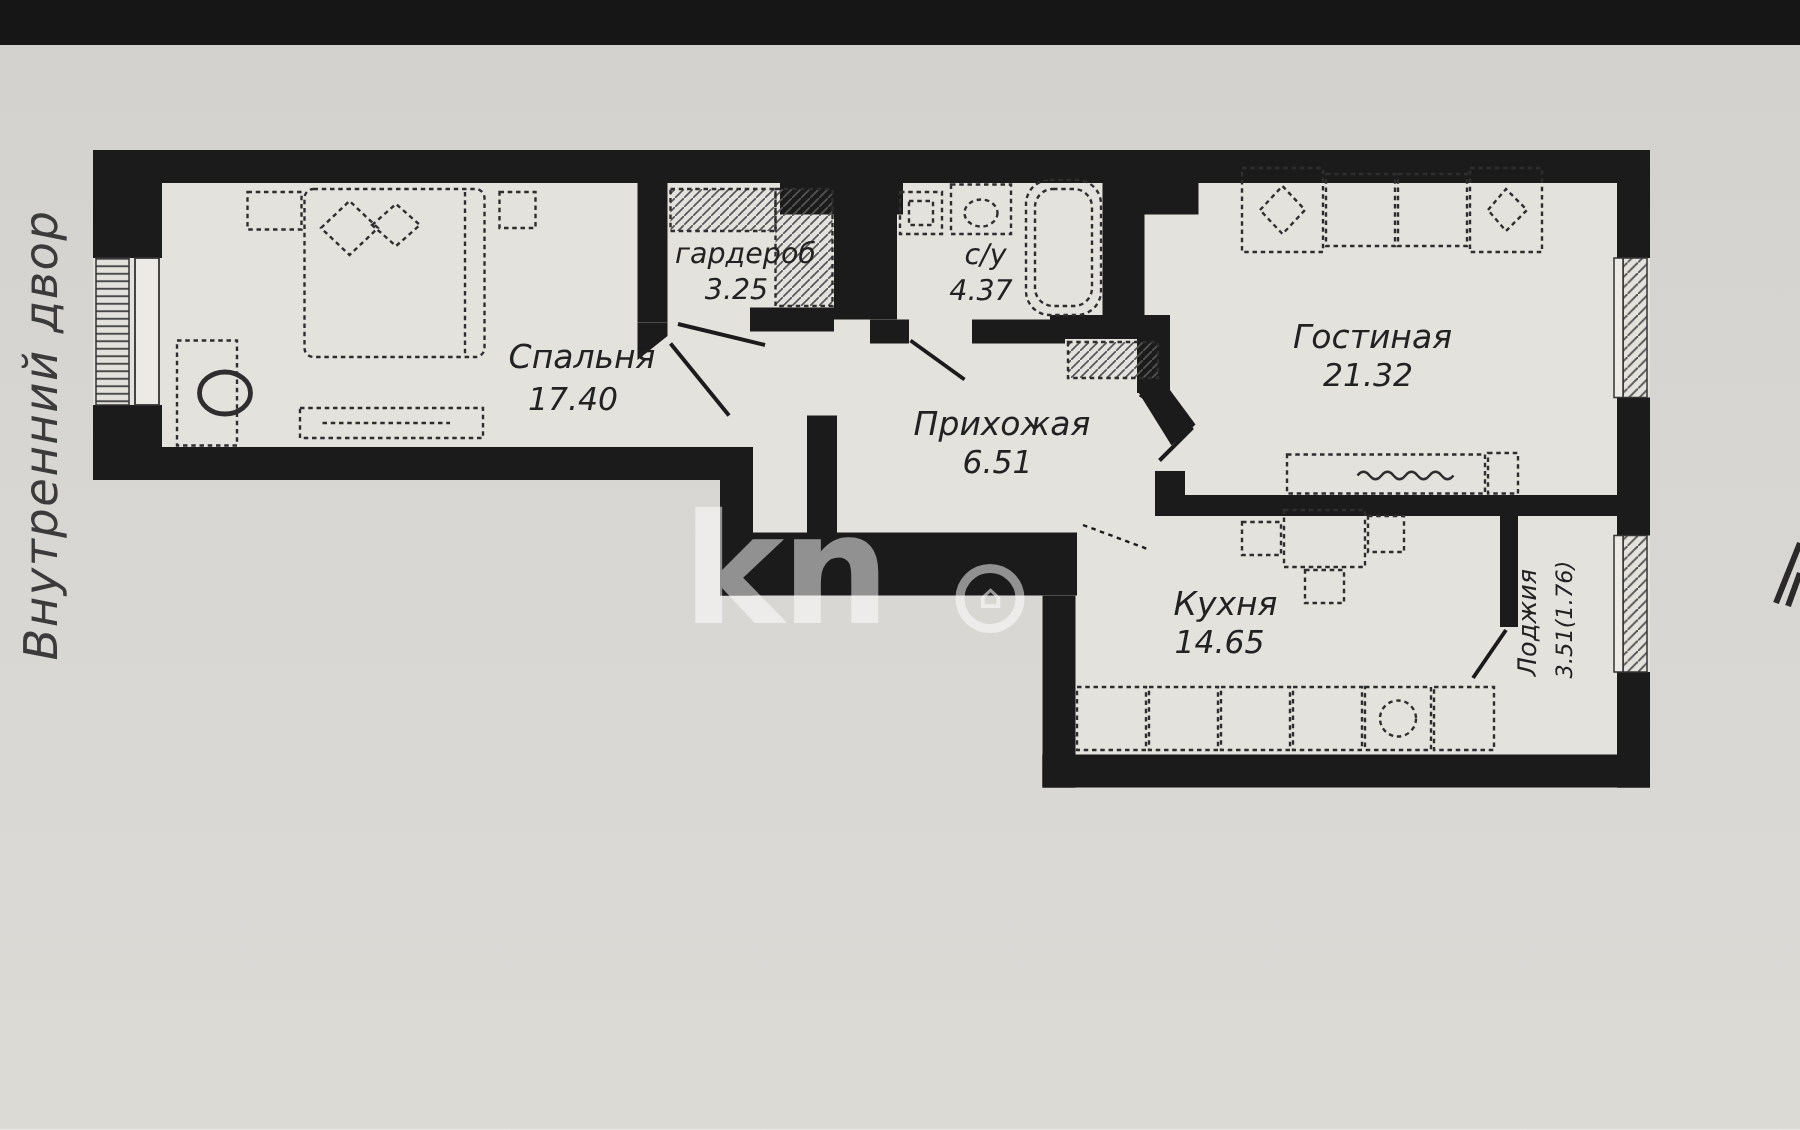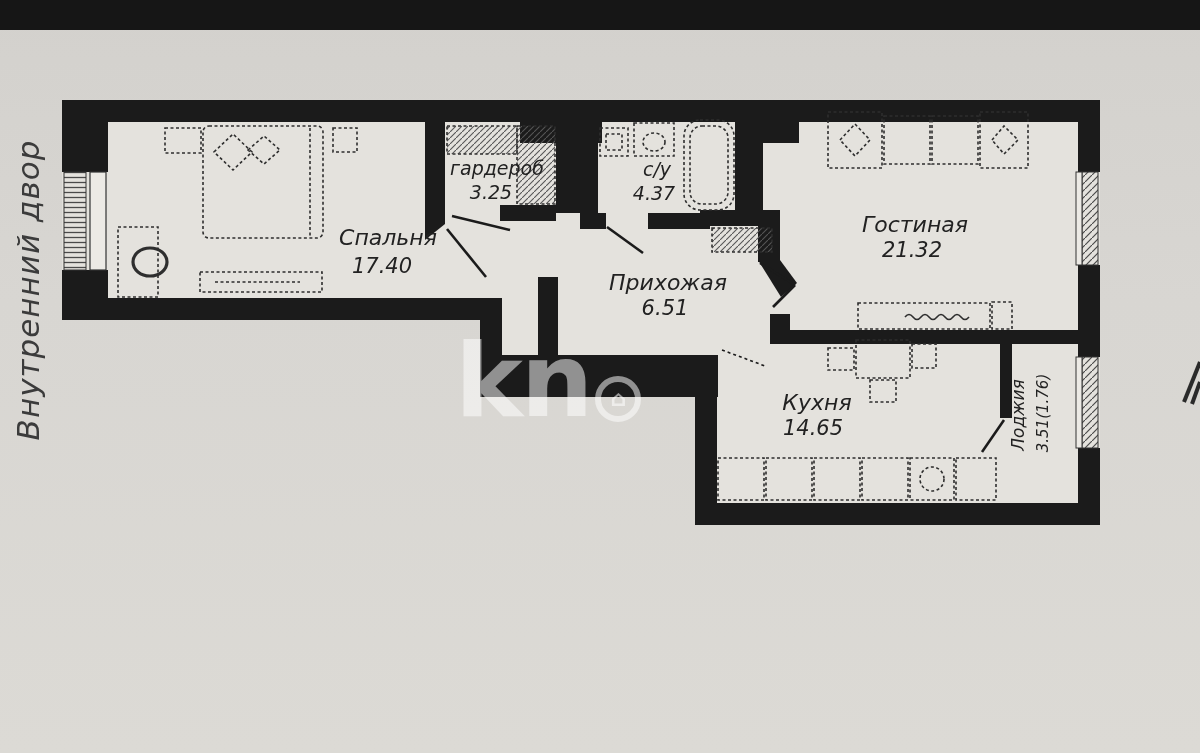--- a/index.html
+++ b/index.html
@@ -15,21 +15,21 @@
   .side-label{
     position:absolute;left:-152px;top:272px;width:360px;text-align:center;
     transform:rotate(-90deg);
     font-style:italic;font-size:31px;font-weight:500;color:#3b3b3b;
     letter-spacing:1px;white-space:nowrap;
   }
   .plan-svg{position:absolute;left:0;top:0;}
   .watermark{
     position:absolute;left:455px;top:330px;display:flex;align-items:flex-end;
     color:rgba(255,255,255,0.52);font-weight:bold;font-size:102px;line-height:1;
-    letter-spacing:-2px;user-select:none;
+    letter-spacing:-2px;user-select:none;gap:42px;
   }
   .watermark .dot{
     width:34px;height:34px;border:6px solid rgba(255,255,255,0.52);
     border-radius:50%;display:flex;align-items:center;justify-content:center;
     margin:0 4px 10px 4px;flex:none;
   }
   .watermark .dot span{
     font-size:22px;line-height:1;color:rgba(255,255,255,0.55);
     letter-spacing:0;font-weight:bold;
   }

